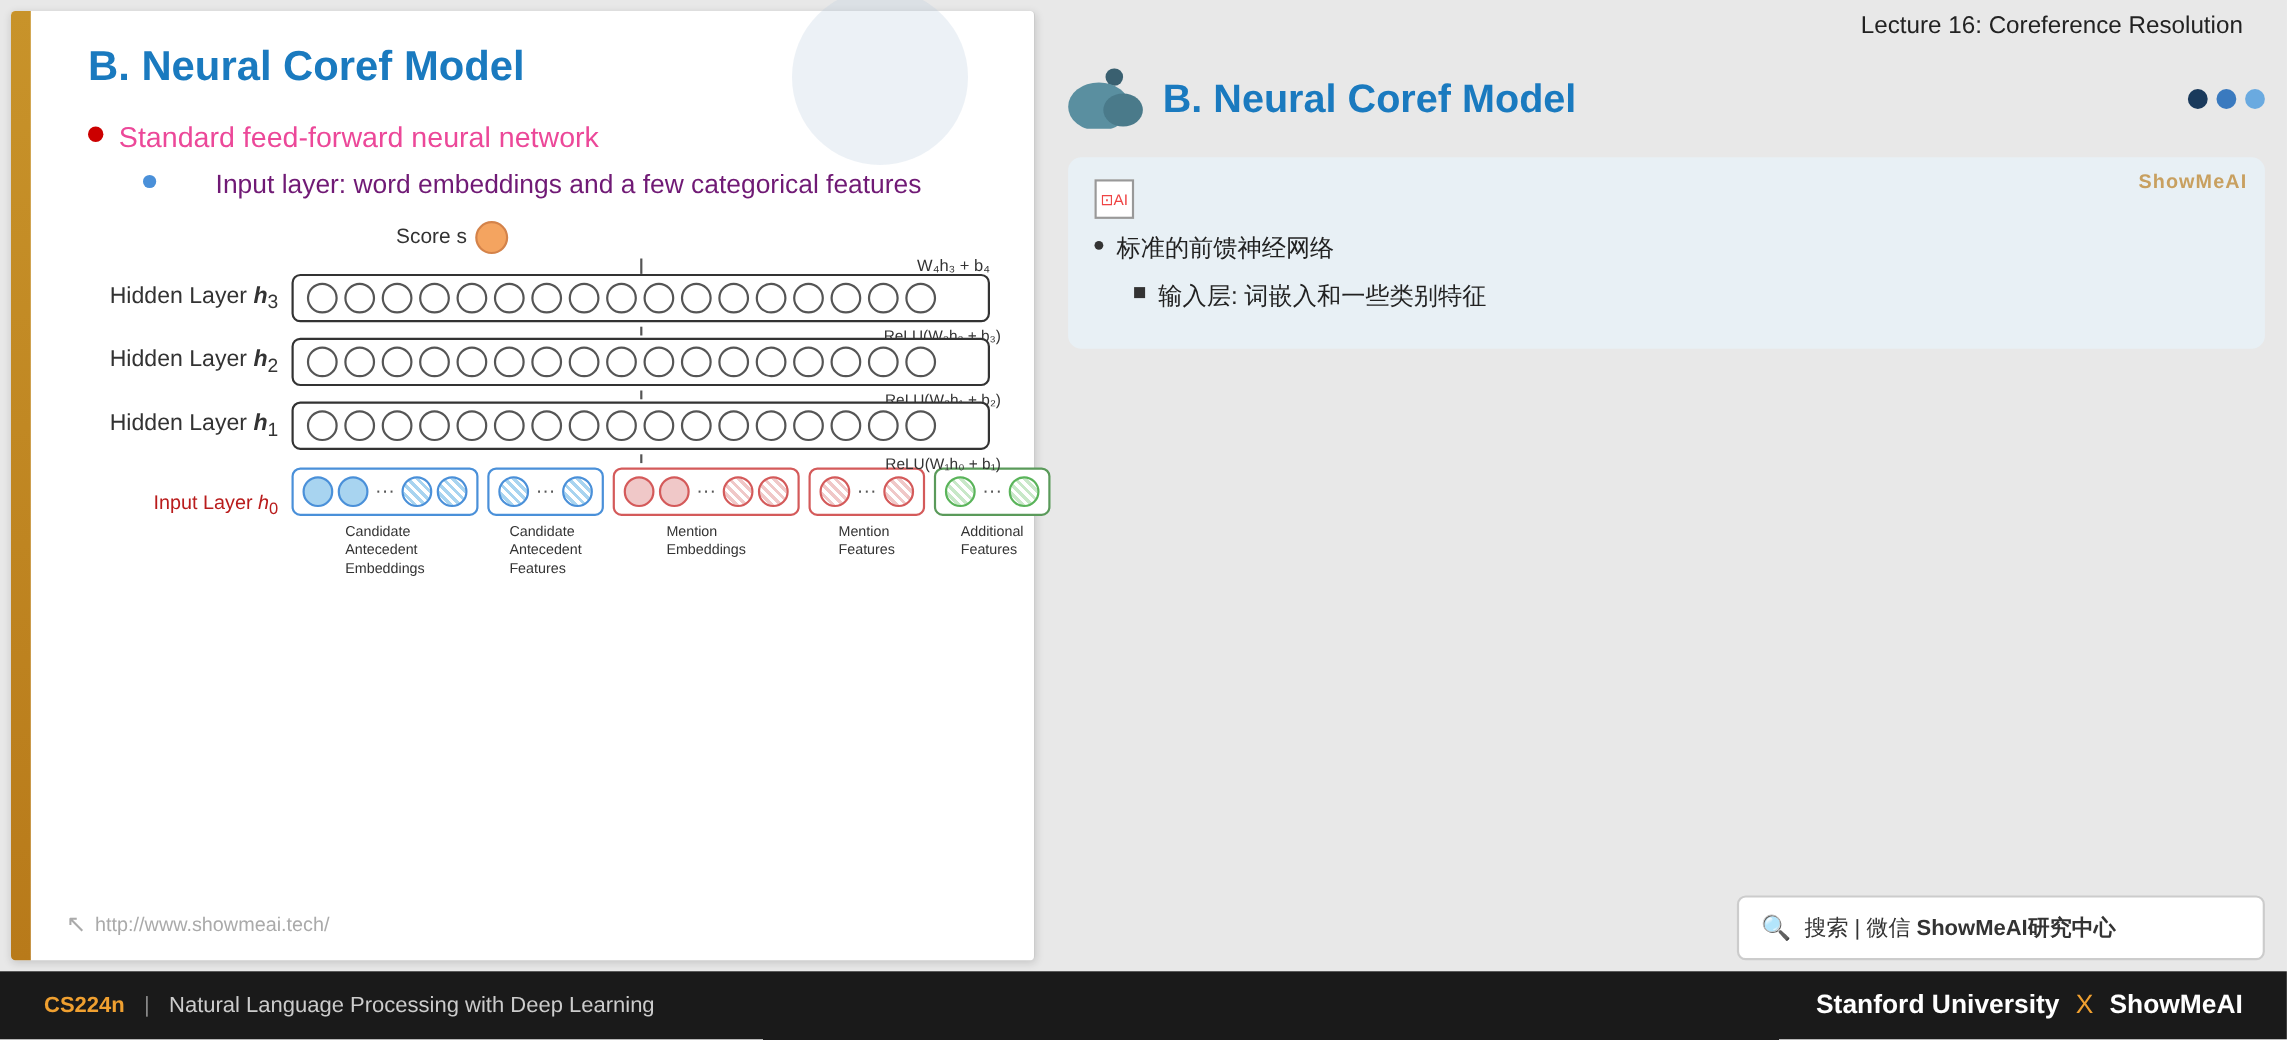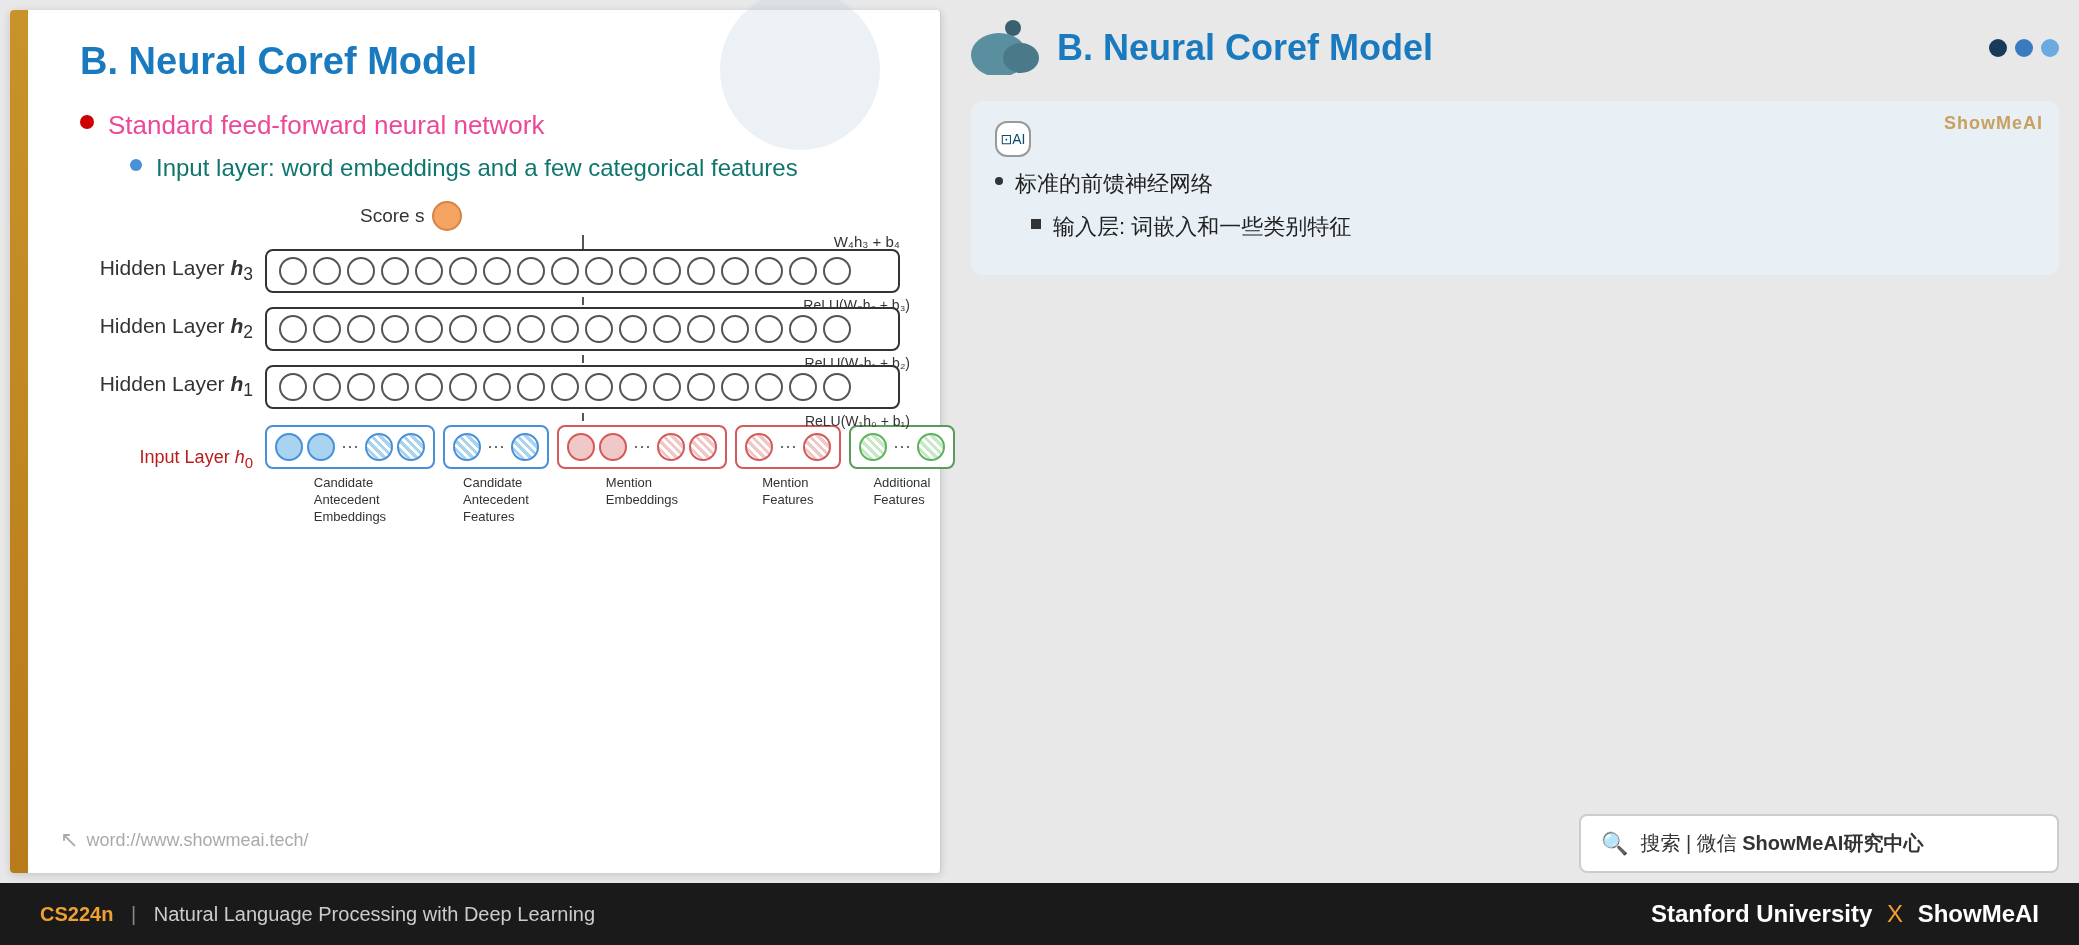--- a/index.html
+++ b/index.html
@@ -84,22 +84,23 @@
       height: 12px;
       background: #4a90d9;
       border-radius: 50%;
       margin-right: 14px;
       margin-top: 8px;
       flex-shrink: 0;
     }
 
     .bullet-blue-text {
       font-size: 24px;
-      color: #0f766e;
+      color: #701a75;
       line-height: 1.4;
+      margin-left: 40px;
     }
 
     
     .nn-diagram {
       margin-left: 10px;
       margin-top: 10px;
       position: relative;
       width: 820px;
     }
 
@@ -322,26 +323,26 @@
       font-size: 18px;
       color: #c8a060;
       font-weight: 600;
       letter-spacing: 1px;
     }
 
     .ai-icon {
       width: 36px;
       height: 36px;
       border: 2px solid #999;
-      border-radius: 12px;
+      border-radius: 0;
       display: flex;
       align-items: center;
       justify-content: center;
       font-size: 14px;
-      color: #0c4a6e;
+      color: #ef4444;
       margin-bottom: 12px;
       background: white;
     }
 
     .translation-bullet {
       display: flex;
       align-items: flex-start;
       gap: 12px;
       margin-bottom: 12px;
     }
@@ -633,26 +634,27 @@
             </div>
             <div class="input-group-label">Additional<br>Features</div>
           </div>
 
         </div>
       </div>
     </div>
 
     <div class="url-text">
       <span style="font-size:22px; color:#aaa;">↖</span>
-      <span>word://www.showmeai.tech/</span>
+      <span>http://www.showmeai.tech/</span>
     </div>
   </div>
 
   <div class="right-panel">
 
+    <div class="lecture-title">Lecture 16: Coreference Resolution</div>
 
     <div class="right-card-header">
 
       <div style="position:relative; width:70px; height:55px; flex-shrink:0;">
         <svg width="70" height="55" viewBox="0 0 70 55">
           <circle cx="42" cy="8" r="8" fill="#3a6070"></circle>
           <ellipse cx="28" cy="35" rx="28" ry="22" fill="#5a8fa0"></ellipse>
           <ellipse cx="50" cy="38" rx="18" ry="15" fill="#4a7a8a"></ellipse>
         </svg>
       </div>

